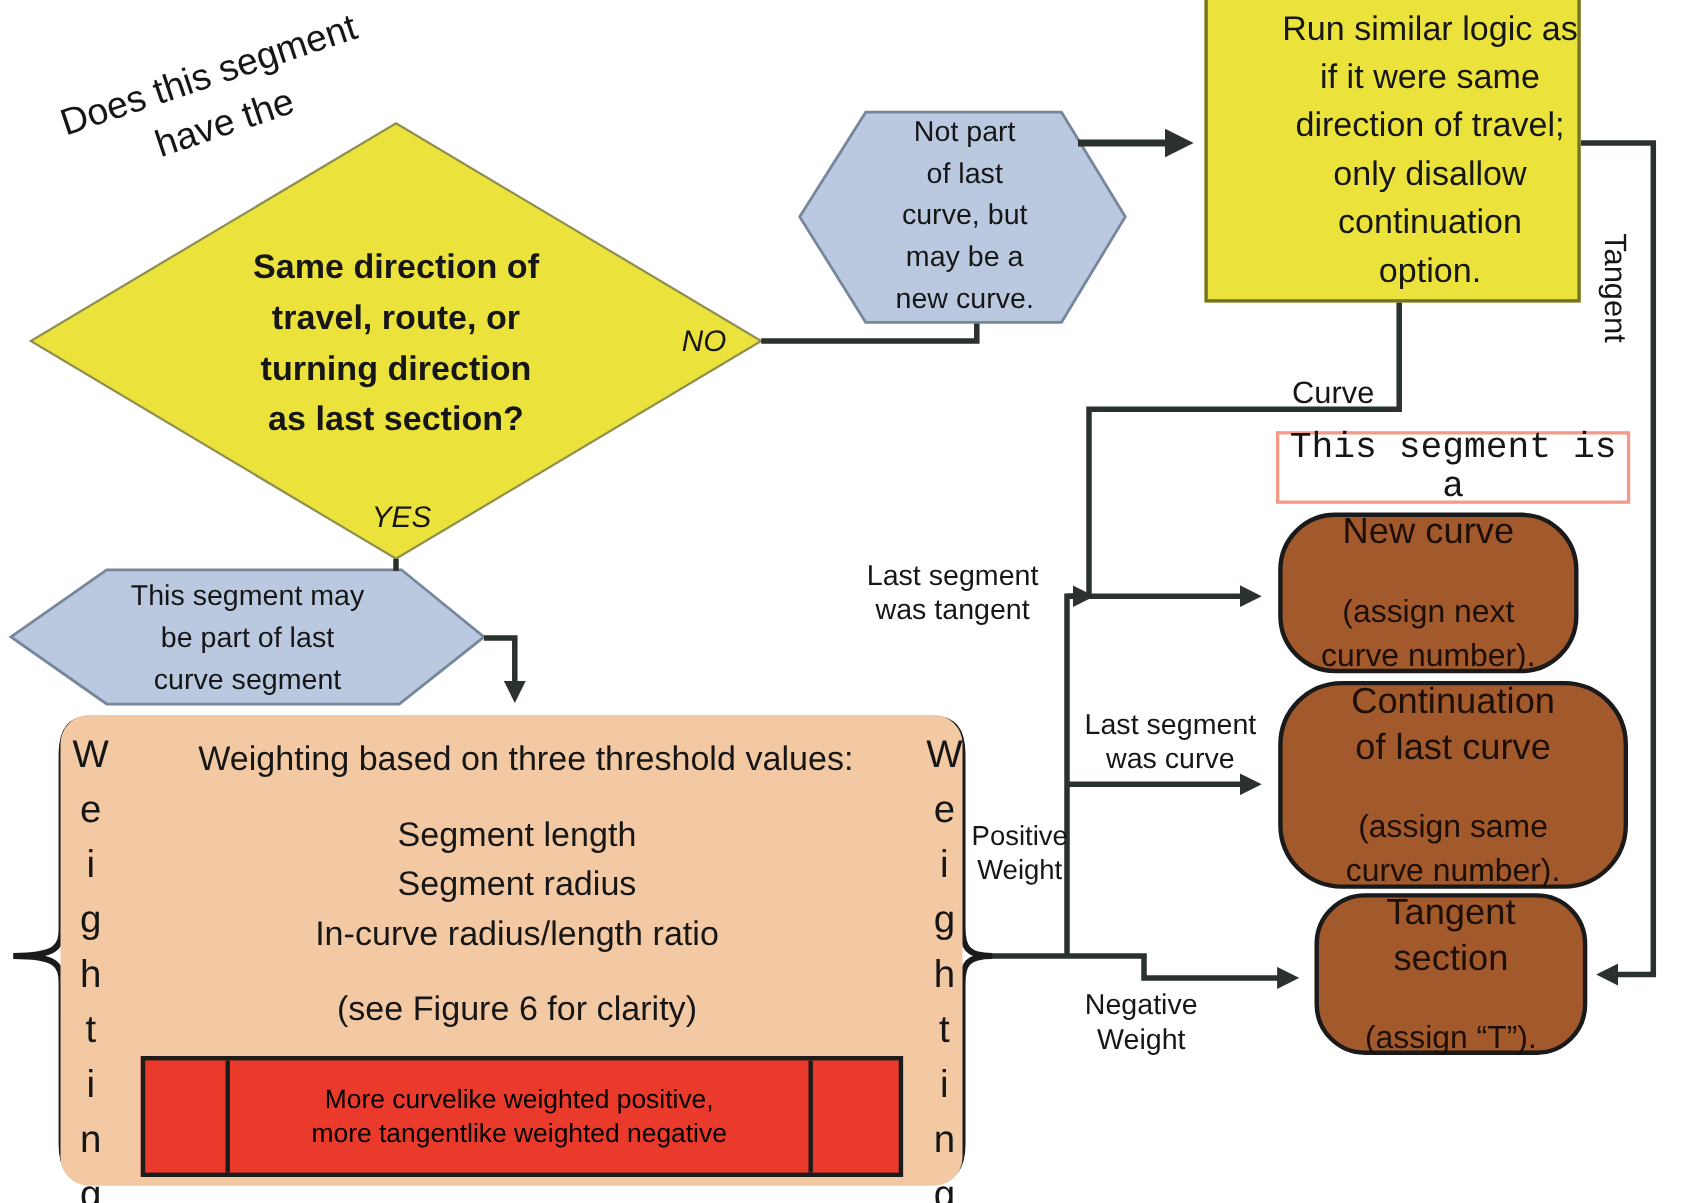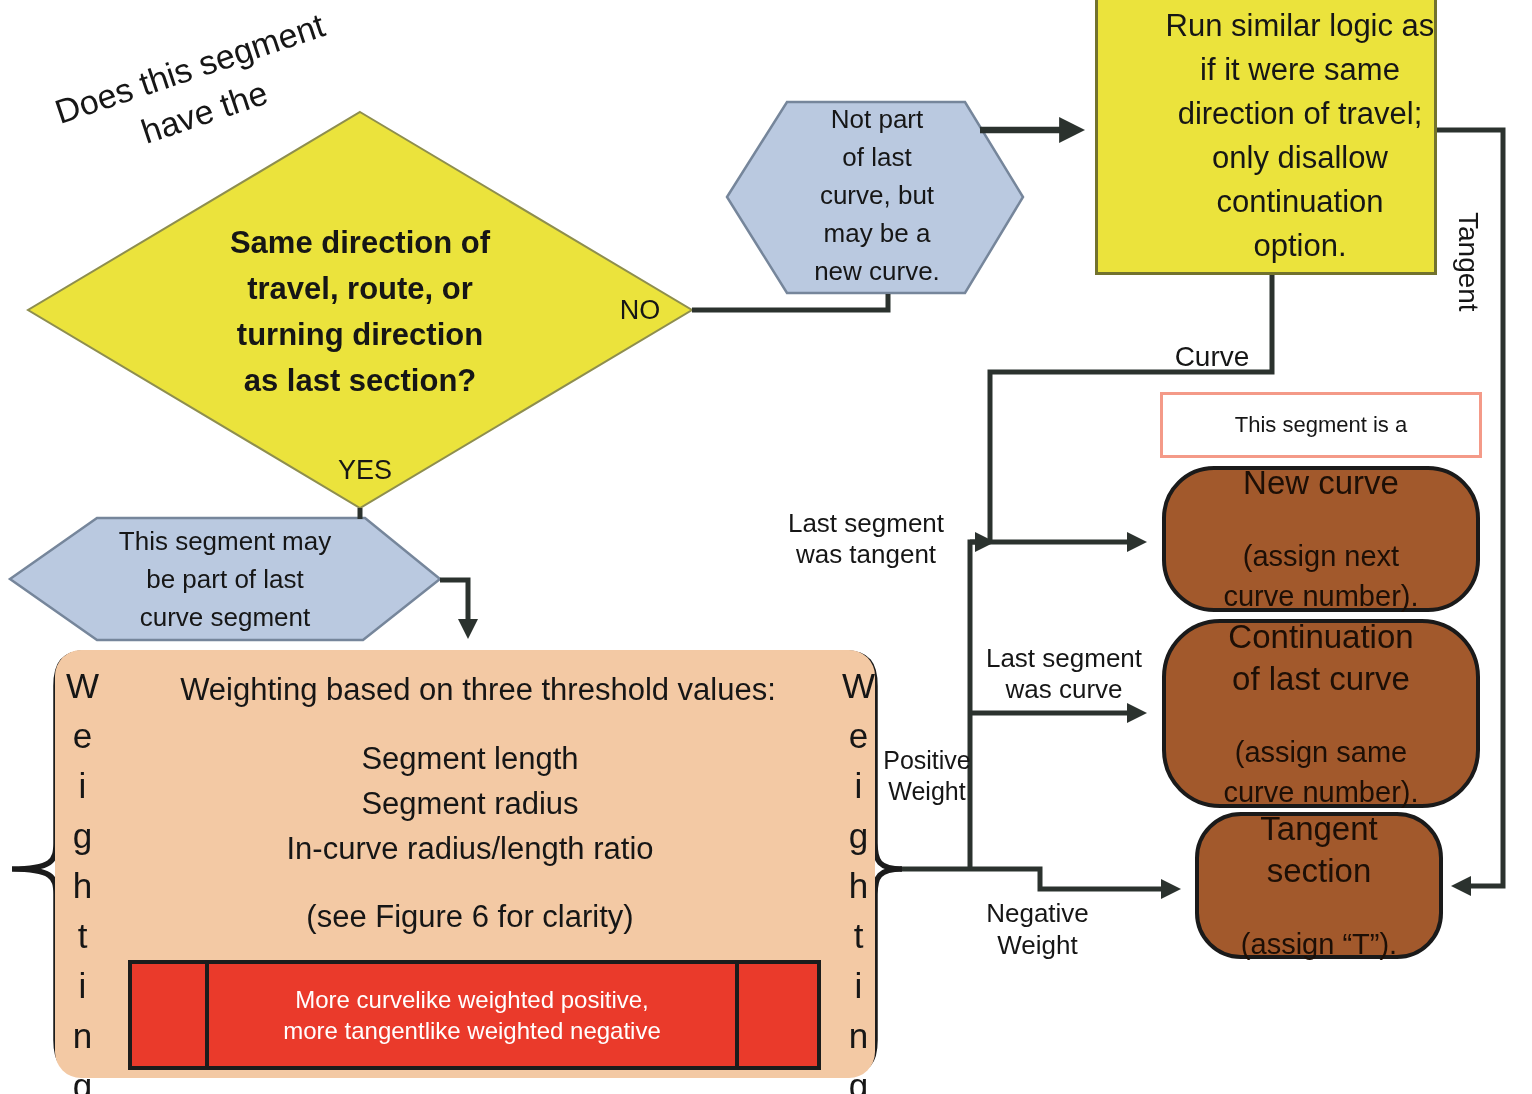--- a/index.html
+++ b/index.html
@@ -10,44 +10,44 @@
   }
   #stage svg.layer{position:absolute;left:0;top:0;z-index:0;}
   .abs{position:absolute;box-sizing:border-box;}
   .txt{white-space:pre-line;text-align:center;line-height:1.35;z-index:3;}
 
   .rotated-q{
     left:32px;top:44px;width:330px;font-size:34px;line-height:46px;
     transform:rotate(-18.5deg);z-index:3;
   }
   .diamond-text{left:185px;top:220px;width:350px;font-size:31px;line-height:46px;font-weight:bold;}
-  .lbl{font-size:27px;z-index:3;}
+  .lbl{font-size:27px;z-index:3;font-style:italic;}
   .hex-text{font-size:26px;line-height:38px;}
 
   .action-box{
     left:1095px;top:-6px;width:342px;height:281px;
     background:var(--action-fill,#ebe33c);border:3px solid #72722d;z-index:1;
   }
   .action-text{left:1132px;top:4px;width:336px;font-size:31px;line-height:44px;}
 
   .result-header-box{
     left:1160px;top:392px;width:322px;height:66px;background:#ffffff;
     border:3px solid var(--result-header-border,#f49a88);z-index:1;
     display:flex;align-items:center;justify-content:center;
   }
-  .result-header-box .txt{font-size:22px;line-height:1.1;}
+  .result-header-box .txt{font-size:33px;line-height:1.1;font-family:Liberation Mono, monospace;}
 
   .result-box{
     background:var(--result-fill,#a2592c);border:4.5px solid #1a1a1a;z-index:1;
     display:flex;flex-direction:column;align-items:center;justify-content:center;
     color:#1d0f06;
   }
   .result-title{font-size:33px;line-height:42px;font-weight:400;}
   .result-detail{font-size:29px;line-height:40px;margin-top:32px;}
-  #result-new-curve{left:1162px;top:466px;width:318px;height:146px;border-radius:52px;}
+  #result-new-curve{left:1162px;top:466px;width:273px;height:146px;border-radius:52px;}
   #result-continuation{left:1162px;top:619px;width:318px;height:189px;border-radius:58px;}
   #result-tangent{left:1195px;top:812px;width:248px;height:147px;border-radius:46px;}
 
   .weighting-box{
     left:55px;top:650px;width:820px;height:428px;border-radius:26px;
     background:var(--weighting-fill,#f3c9a4);z-index:1;
   }
   .weighting-title{left:108px;top:670px;width:740px;font-size:31px;line-height:40px;}
   .threshold-list{left:140px;top:736px;width:660px;z-index:3;}
   .threshold-list div{font-size:31px;line-height:45px;text-align:center;}
@@ -57,21 +57,21 @@
     font-size:35px;letter-spacing:11px;height:410px;line-height:44px;
   }
   .scale-bar{
     left:128px;top:960px;width:693px;height:110px;z-index:2;
     background:var(--scale-fill,#ea3a2b);border:4px solid #1c1c1c;
     display:flex;
   }
   .scale-cell-left{width:73px;border-right:4px solid #1c1c1c;}
   .scale-cell-mid{flex:1;display:flex;align-items:center;justify-content:center;}
   .scale-cell-right{width:78px;border-left:4px solid #1c1c1c;}
-  .scale-caption{font-size:24px;line-height:31px;color:#ffffff;white-space:pre-line;text-align:center;}
+  .scale-caption{font-size:24px;line-height:31px;color:#000000;white-space:pre-line;text-align:center;}
 
   .tangent-vertical{
     left:1452px;top:212px;height:130px;writing-mode:vertical-rl;
     font-size:28px;z-index:3;
   }
   .curve-label{left:1162px;top:338px;width:100px;font-size:28px;}
   .no-label{left:600px;top:292px;width:80px;font-size:27px;}
   .yes-label{left:325px;top:452px;width:80px;font-size:27px;}
   .lst-tangent{left:760px;top:508px;width:212px;font-size:26px;line-height:31px;}
   .lst-curve{left:958px;top:643px;width:212px;font-size:26px;line-height:31px;}

